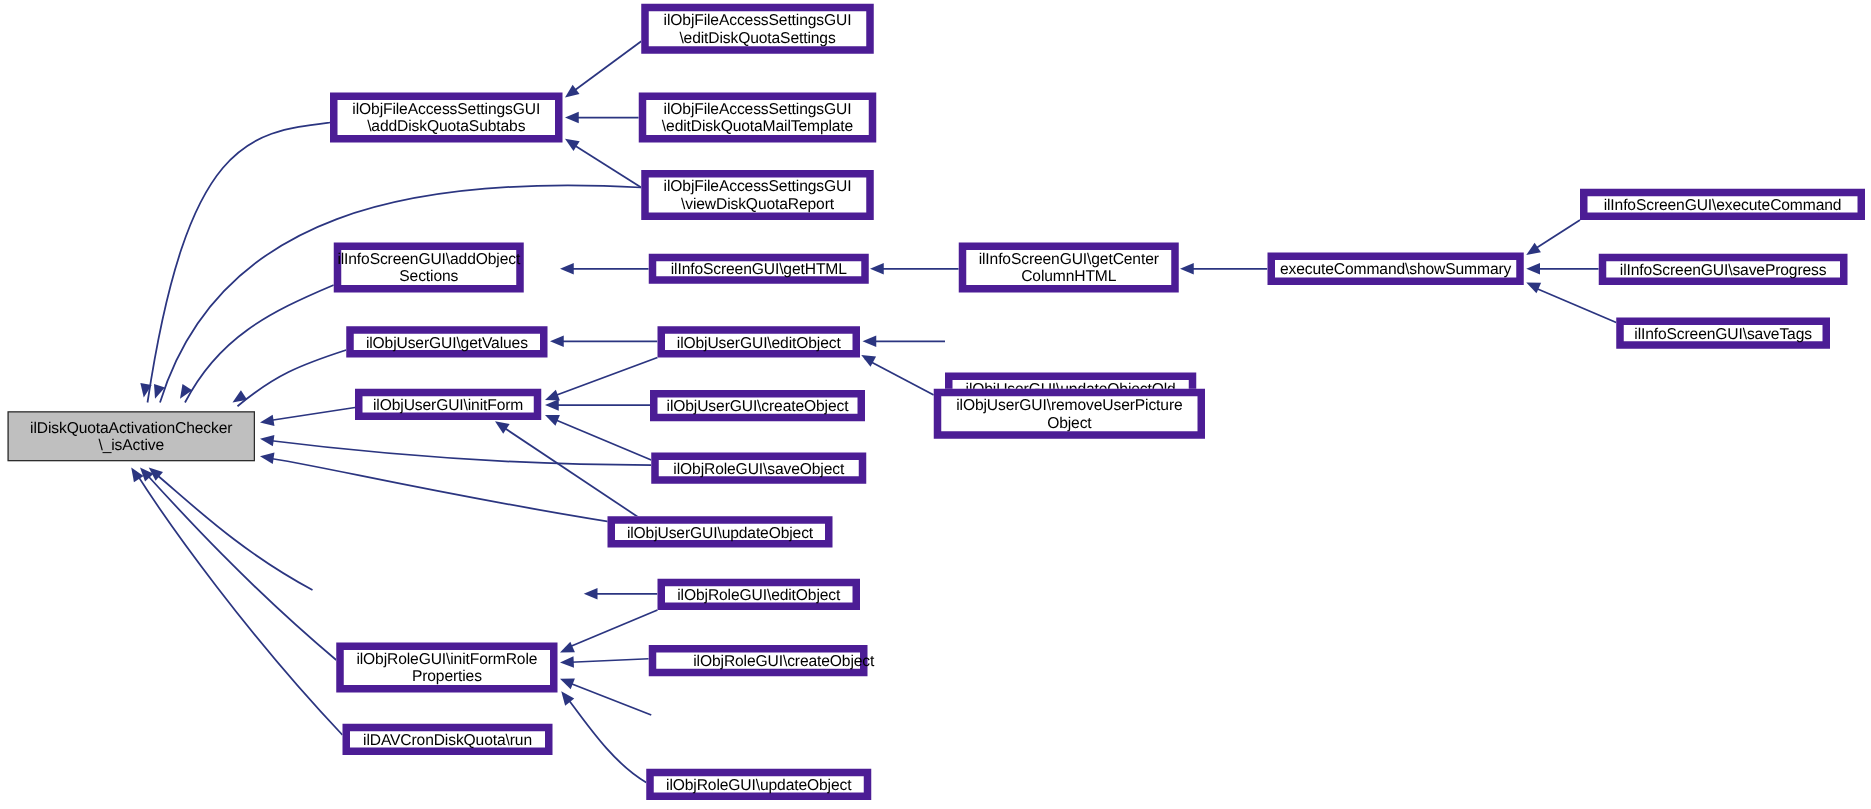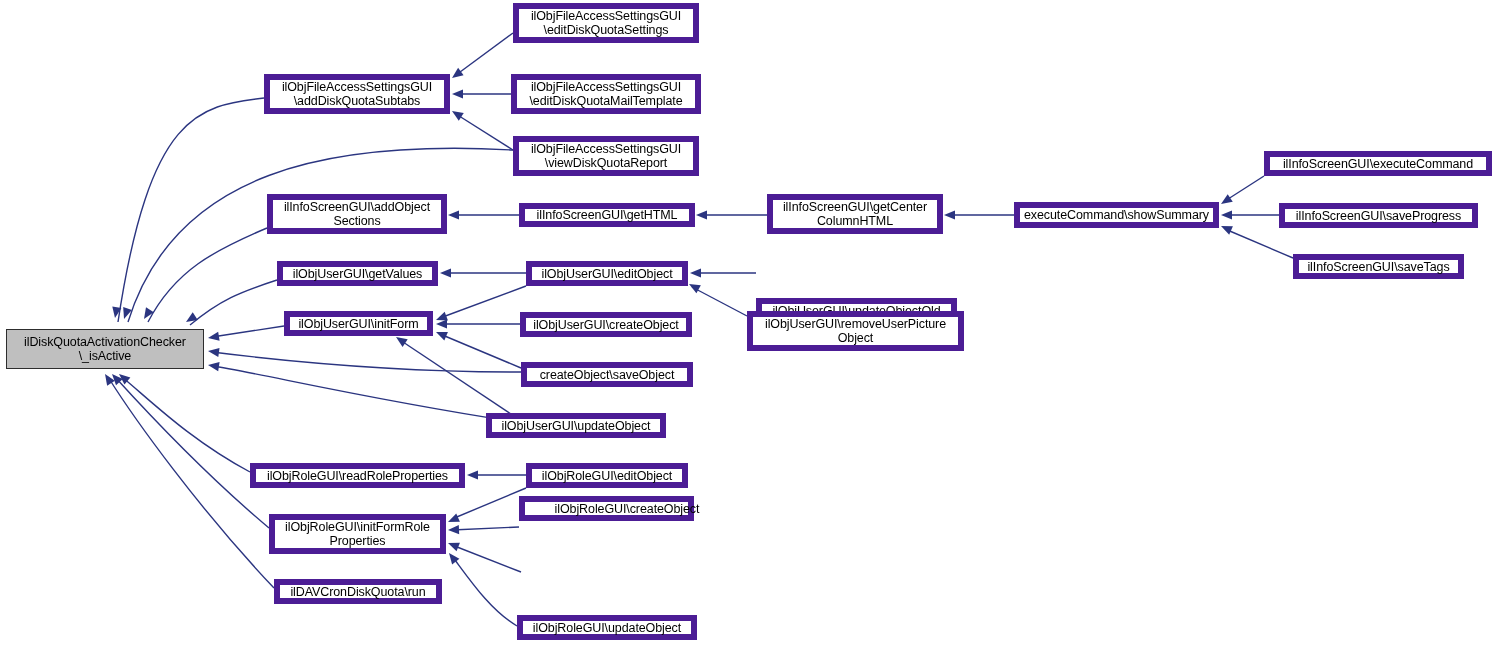--- a/index.html
+++ b/index.html
@@ -94,21 +94,21 @@
 \editDiskQuotaSettings</span>
     </div>
     <div class="node" style="left: 511px; top: 74px; width: 190px; height: 40px;">
       <span class="lbl">ilObjFileAccessSettingsGUI
 \editDiskQuotaMailTemplate</span>
     </div>
     <div class="node" style="left: 513px; top: 136px; width: 186px; height: 40px;">
       <span class="lbl">ilObjFileAccessSettingsGUI
 \viewDiskQuotaReport</span>
     </div>
-    <div class="node" style="left: 267px; top: 194px; width: 180px; height: 40px;">
+    <div class="node" style="left: 267px; top: 194px; width: 152px; height: 40px;">
       <span class="lbl">ilInfoScreenGUI\addObject
 Sections</span>
     </div>
     <div class="node" style="left: 519px; top: 203px; width: 176px; height: 24px;">
       <span class="lbl">ilInfoScreenGUI\getHTML</span>
     </div>
     <div class="node" style="left: 767px; top: 194px; width: 176px; height: 40px;">
       <span class="lbl">ilInfoScreenGUI\getCenter
 ColumnHTML</span>
     </div>
@@ -137,36 +137,33 @@
       <span class="lbl">ilObjUserGUI\initForm</span>
     </div>
     <div class="node" style="left: 520px; top: 312px; width: 172px; height: 25px;">
       <span class="lbl">ilObjUserGUI\createObject</span>
     </div>
     <div class="node" style="left: 747px; top: 311px; width: 217px; height: 40px;">
       <span class="lbl">ilObjUserGUI\removeUserPicture
 Object</span>
     </div>
     <div class="node" style="left: 521px; top: 362px; width: 172px; height: 25px;">
-      <span class="lbl">createObject\saveObject</span>
+      <span class="lbl">ilObjRoleGUI\saveObject</span>
     </div>
     <div class="node" style="left: 486px; top: 413px; width: 180px; height: 25px;">
       <span class="lbl">ilObjUserGUI\updateObject</span>
-    </div>
-    <div class="node" style="left: 250px; top: 463px; width: 215px; height: 25px;">
-      <span class="lbl">ilObjRoleGUI\readRoleProperties</span>
     </div>
     <div class="node" style="left: 526px; top: 463px; width: 162px; height: 25px;">
       <span class="lbl">ilObjRoleGUI\editObject</span>
     </div>
     <div class="node" style="left: 269px; top: 514px; width: 177px; height: 40px;">
       <span class="lbl">ilObjRoleGUI\initFormRole
 Properties</span>
     </div>
-    <div class="node" style="left: 519px; top: 496px; width: 175px; height: 25px; padding-left: 41px;">
+    <div class="node" style="left: 519px; top: 516px; width: 175px; height: 25px; padding-left: 41px;">
       <span class="lbl">ilObjRoleGUI\createObject</span>
     </div>
     <div class="node" style="left: 274px; top: 579px; width: 168px; height: 25px;">
       <span class="lbl">ilDAVCronDiskQuota\run</span>
     </div>
     <div class="node" style="left: 517px; top: 615px; width: 180px; height: 25px;">
       <span class="lbl">ilObjRoleGUI\updateObject</span>
     </div>
   </div>
 

